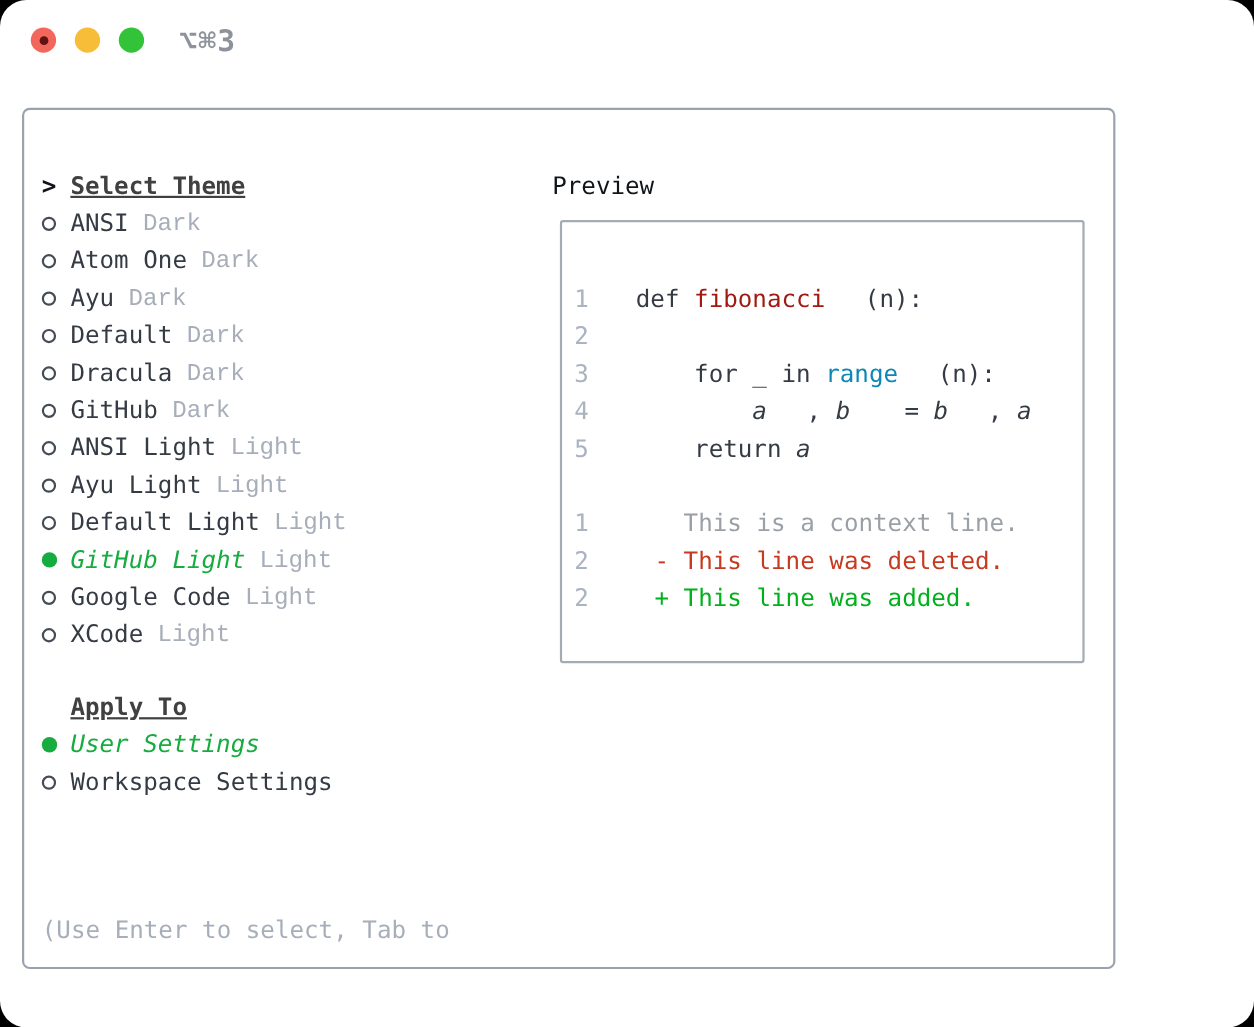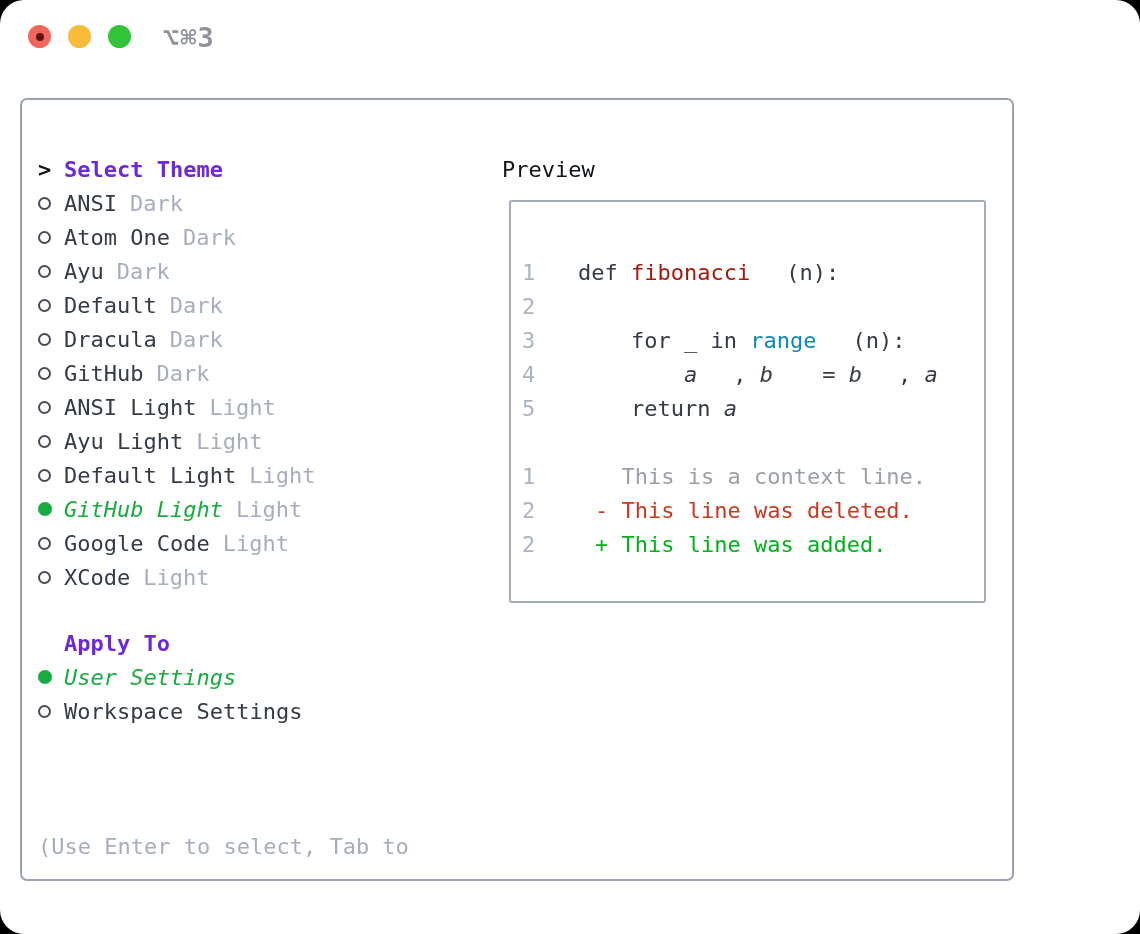--- a/index.html
+++ b/index.html
@@ -19,26 +19,26 @@
   }
   
   .panel{
     position:absolute;left:20px;top:98px;width:994px;height:783px;
     border:2px solid #9aa3ad;border-radius:7px;box-sizing:border-box;background:#fff;
   }
   .left-col{position:absolute;left:16px;top:52px;}
   .row{display:flex;align-items:center;height:34px;font-size:22px;color:#353b44;}
   .gutter{width:26px;flex:none;display:flex;align-items:center;}
   .prompt{font-weight:bold;color:#111519;}
-  .header-text{font-weight:bold;color:#6d28d9;}
+  .header-text{font-weight:bold;color:#404040;text-decoration:underline;}
   .circle{width:13px;height:13px;border:2px solid #454c56;border-radius:50%;box-sizing:border-box;}
   .circle.sel{width:14px;height:14px;border:none;background:var(--selection-green);}
   .opt-label{white-space:pre;}
   .opt-label.sel{color:var(--selection-green);font-style:italic;}
-  .opt-tag{color:#a7aeba;margin-left:13px;white-space:pre;}
+  .opt-tag{color:#a7aeba;margin-left:13px;white-space:pre;font-family:Liberation Mono, monospace;}
   .spacer32{height:32px;}
   .spacer34{height:34px;}
   .hint{font-size:22px;line-height:34px;color:#a7aeba;white-space:pre;}
   
   .preview-title{position:absolute;left:480px;top:52px;height:34px;display:flex;align-items:center;
     font-size:22px;font-weight:normal;color:#111519;}
   .preview-box{
     position:absolute;left:487px;top:100px;width:477px;height:403px;box-sizing:border-box;
     border:2px solid #a3abb4;border-radius:3px;background:#fff;
     padding:53px 0 0 11px;overflow:hidden;

